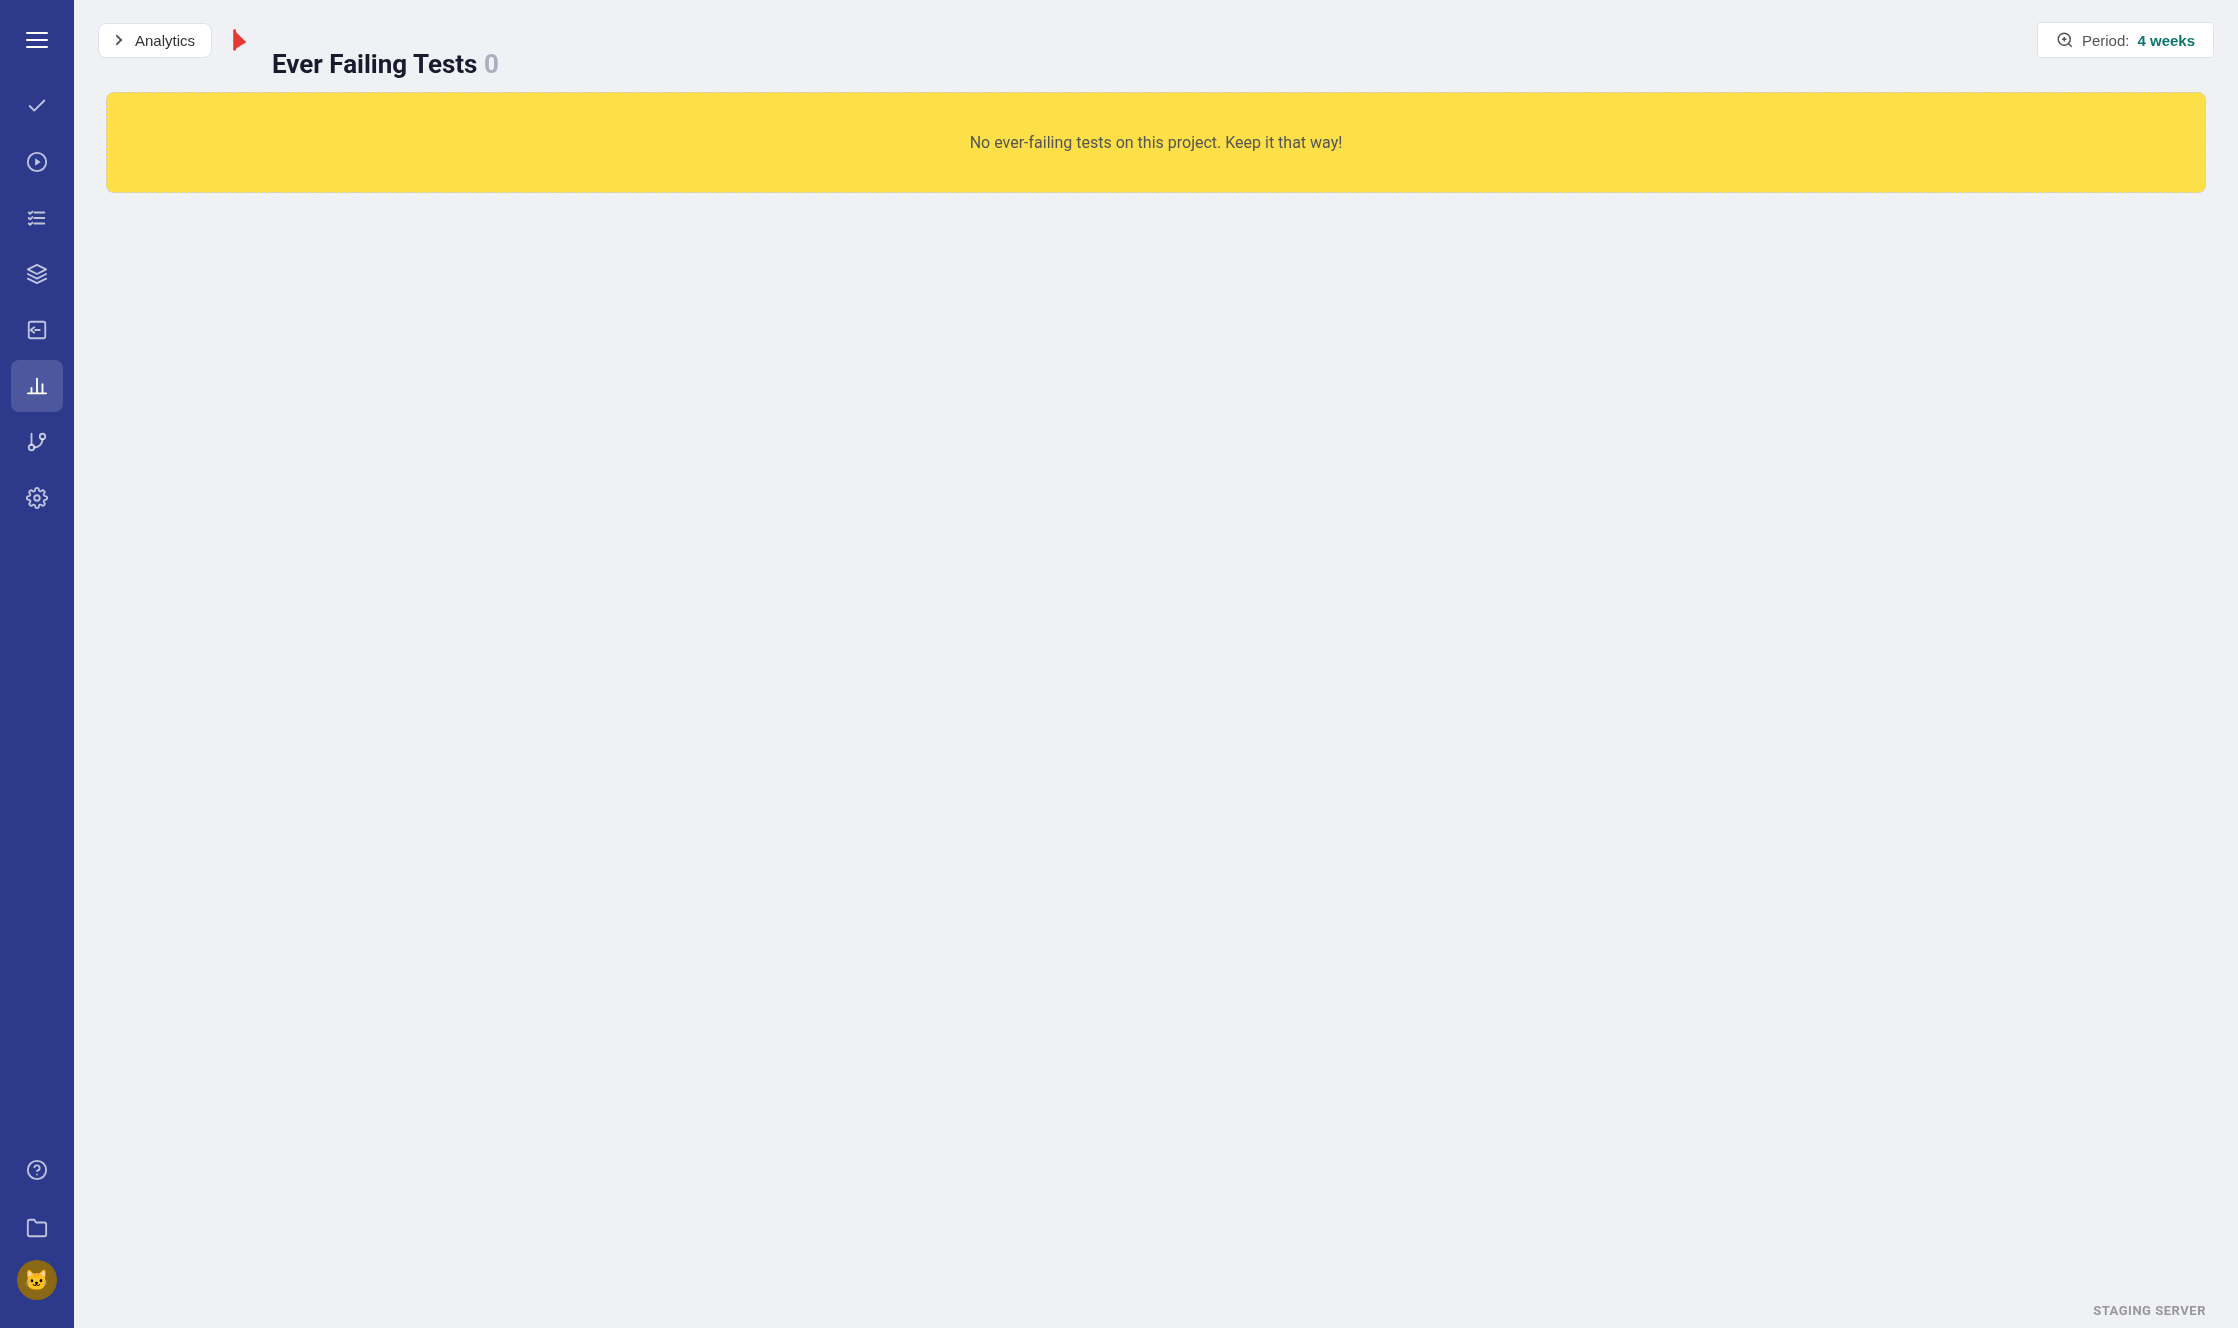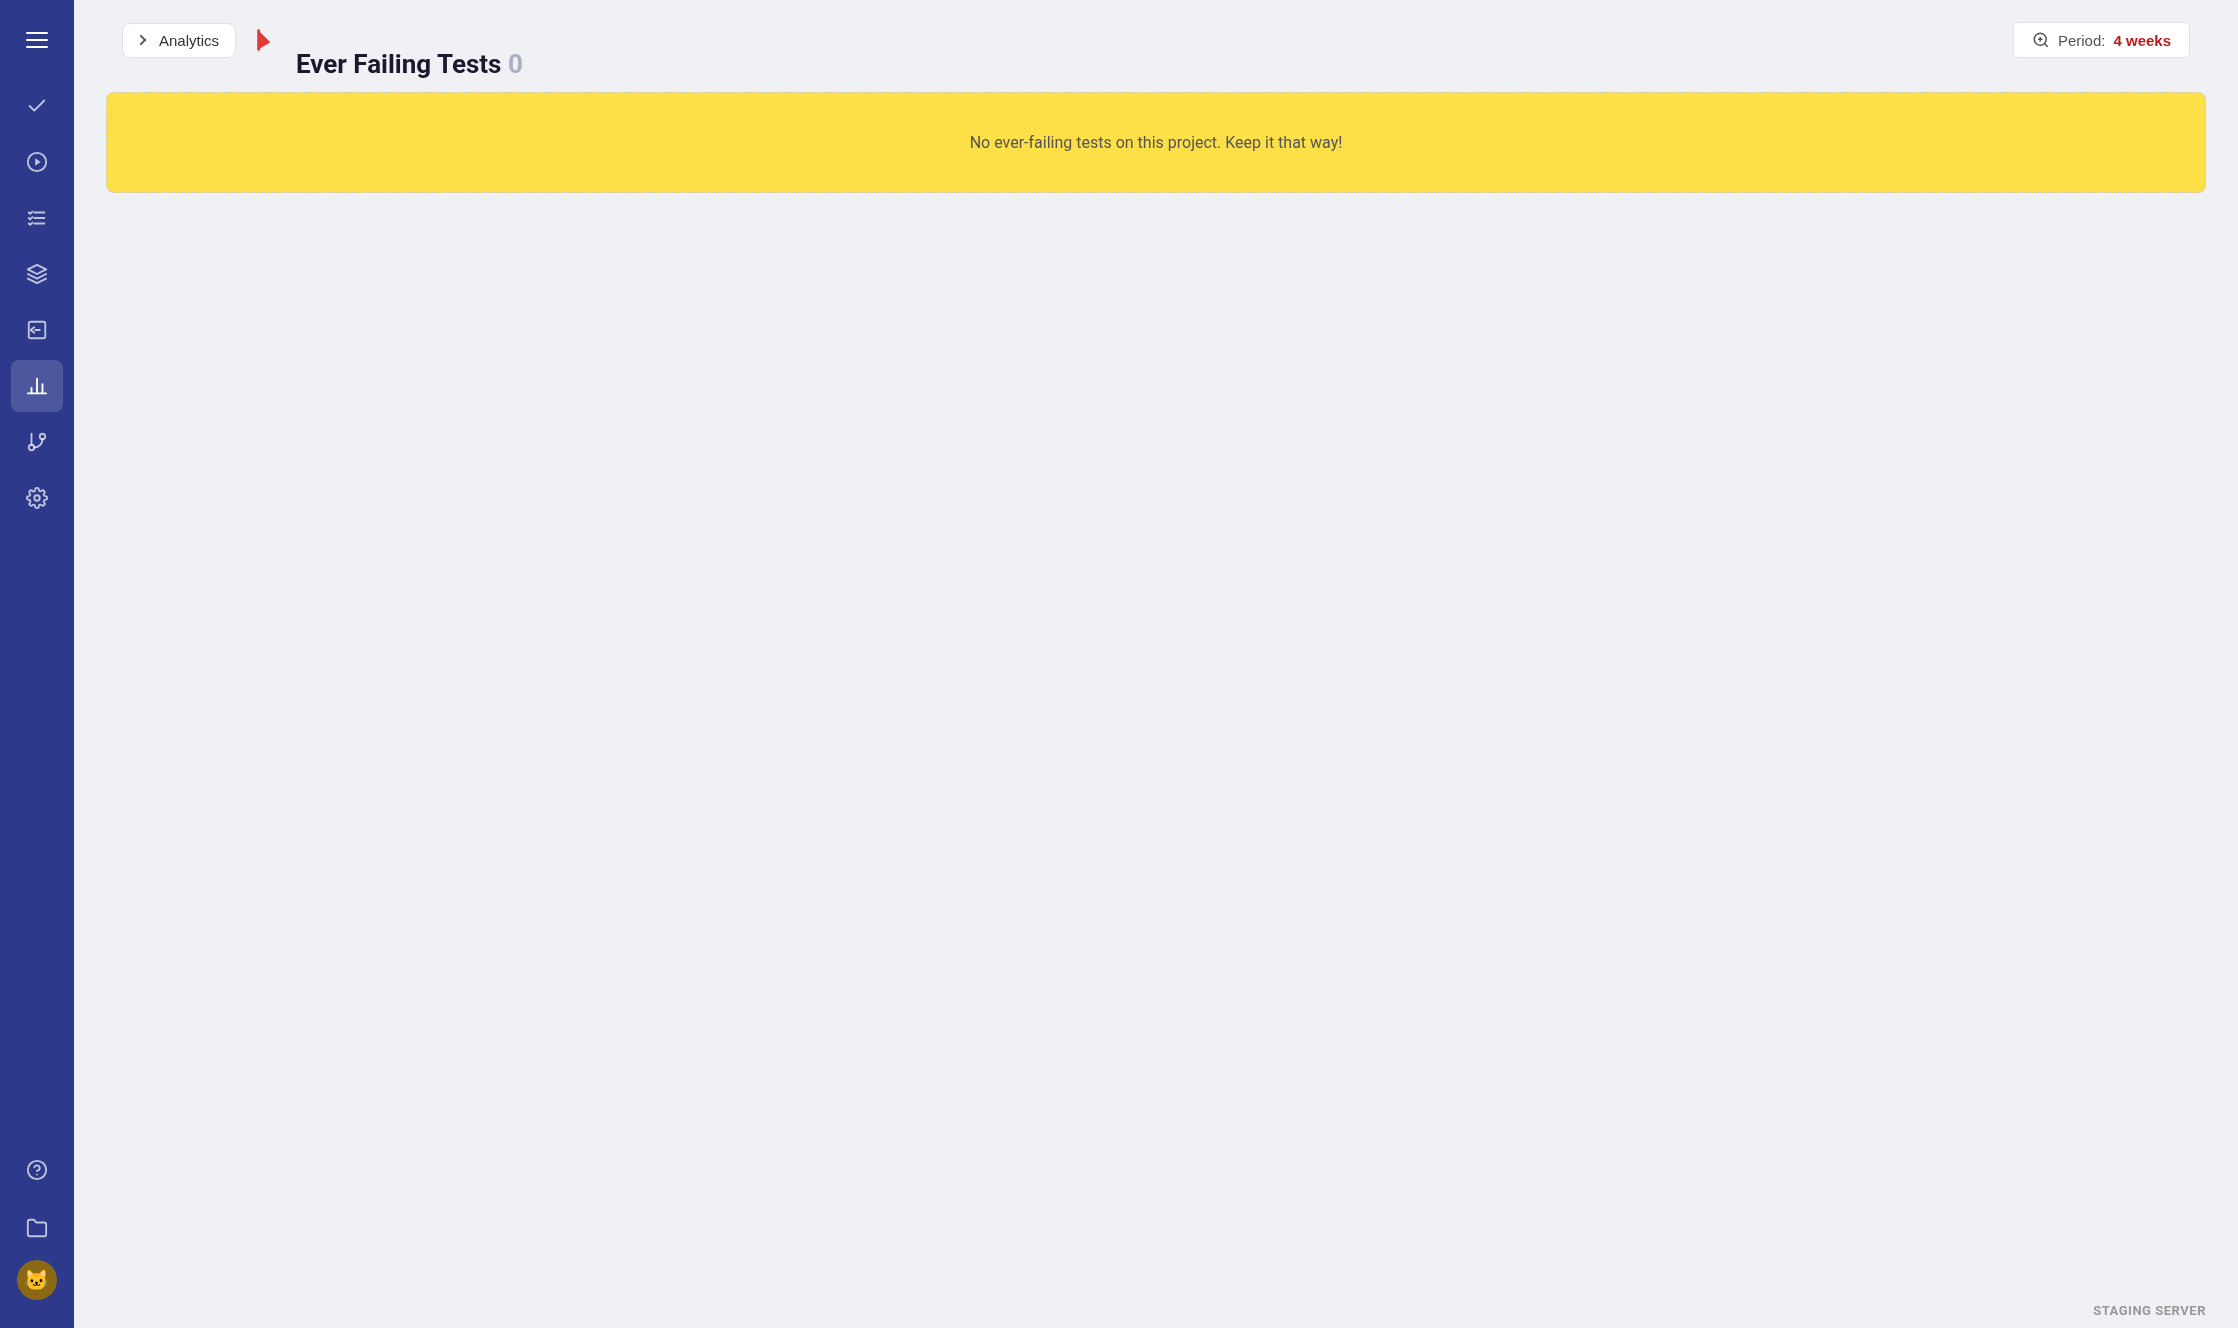--- a/index.html
+++ b/index.html
@@ -113,21 +113,21 @@
       height: 100%;
       overflow: hidden;
     }
 
     
     .header {
       height: 80px;
       background: #f0f1f5;
       display: flex;
       align-items: center;
-      padding: 0 48px;
+      padding: 0 24px;
       gap: 18px;
       flex-shrink: 0;
     }
 
     .back-btn {
       display: flex;
       align-items: center;
       gap: 6px;
       padding: 8px 16px;
       background: #fff;
@@ -217,21 +217,21 @@
       height: 18px;
       color: #555;
     }
 
     .period-label {
       color: #555;
     }
 
     .period-value {
       font-weight: 700;
-      color: #b91c1c;
+      color: #0f766e;
     }
 
     
     .content {
       flex: 1;
       padding: 12px 32px 32px 32px;
       overflow: auto;
     }
 
     .empty-state-card {

